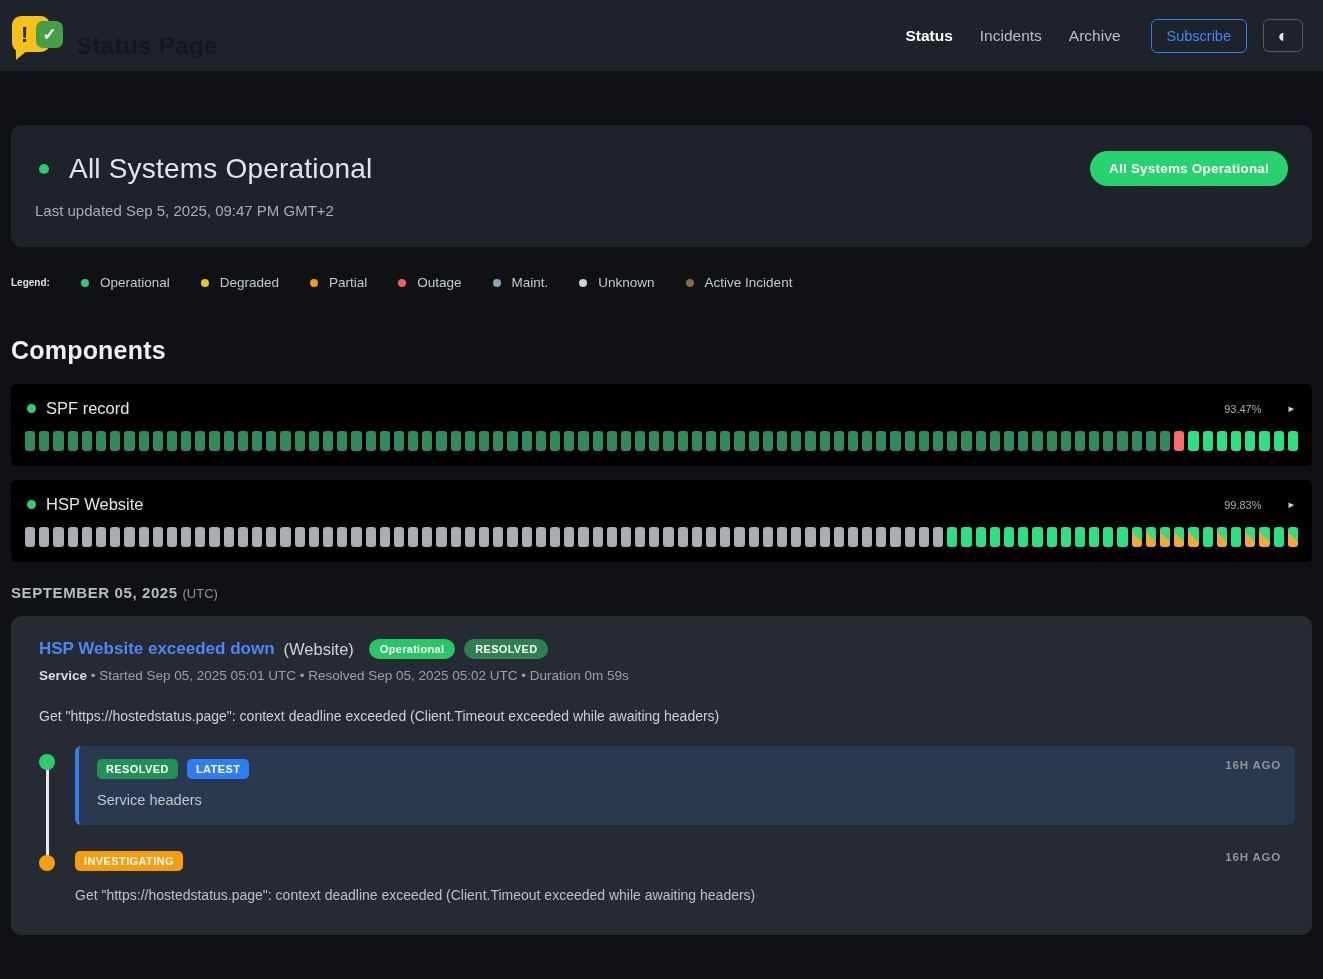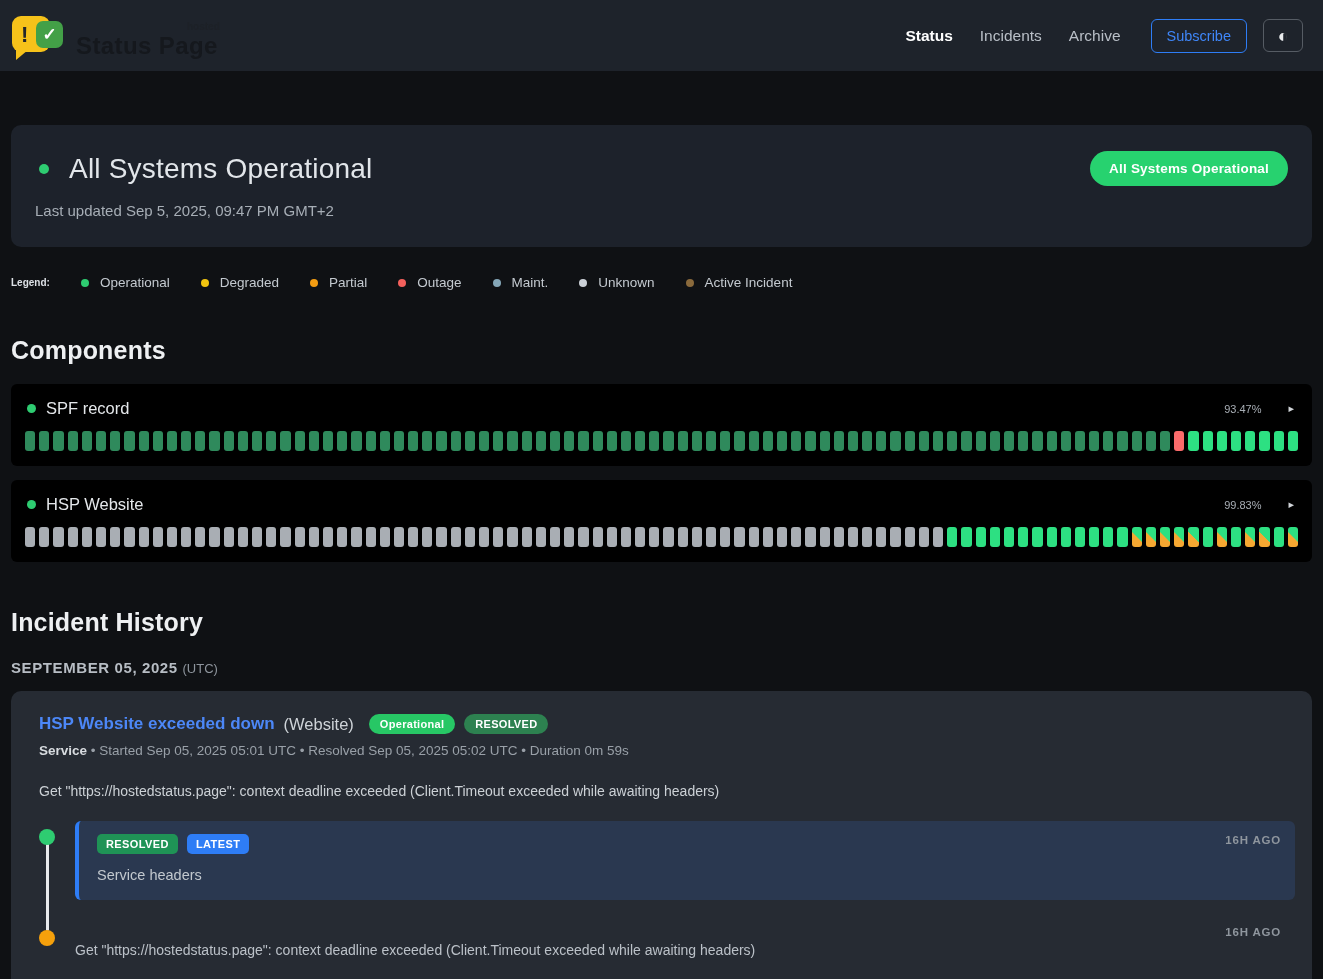--- a/index.html
+++ b/index.html
@@ -395,21 +395,20 @@
           <span class="bar" style="background: linear-gradient(45deg, rgb(246, 168, 50) 49%, rgb(45, 224, 130) 51%);"></span>
           <span class="bar" style="background: rgb(45, 224, 130);"></span>
           <span class="bar" style="background: linear-gradient(45deg, rgb(246, 168, 50) 49%, rgb(45, 224, 130) 51%);"></span>
           <span class="bar" style="background: linear-gradient(45deg, rgb(246, 168, 50) 49%, rgb(45, 224, 130) 51%);"></span>
           <span class="bar" style="background: rgb(45, 224, 130);"></span>
           <span class="bar" style="background: linear-gradient(45deg, rgb(246, 168, 50) 49%, rgb(45, 224, 130) 51%);"></span>
         </div>
       </section>
     </div>
 
-  <h2 class="section-heading">Incident History</h2>
   <div class="date-heading">
     <span>SEPTEMBER 05, 2025</span>
     <span class="date-suffix"> <span>(UTC)</span></span>
   </div>
 
   <section class="incident-card">
     <div class="incident-title-row">
       <a class="incident-link">HSP Website exceeded down</a>
       <span class="incident-component">(Website)</span>
       <span class="pill pill-operational">Operational</span>
@@ -430,20 +429,23 @@
               <span class="badge" style="background: rgb(31, 147, 86);">RESOLVED</span>
               <span class="badge" style="background: rgb(46, 125, 246);">LATEST</span>
             </div>
             <span class="update-time">16H AGO</span>
             <div class="update-text">Service headers</div>
           </div>
         </div>
         <div class="update">
           <span class="update-dot orange"></span>
           <div class="update-body plain">
+            <div class="badge-row">
+              <span class="badge" style="background: rgb(246, 157, 13);">INVESTIGATING</span>
+            </div>
             <span class="update-time">16H AGO</span>
             <div class="update-text">Get "https://hostedstatus.page": context deadline exceeded (Client.Timeout exceeded while awaiting headers)</div>
           </div>
         </div>
       </div>
   </section>
 
 </main>
 
 </body></html>

